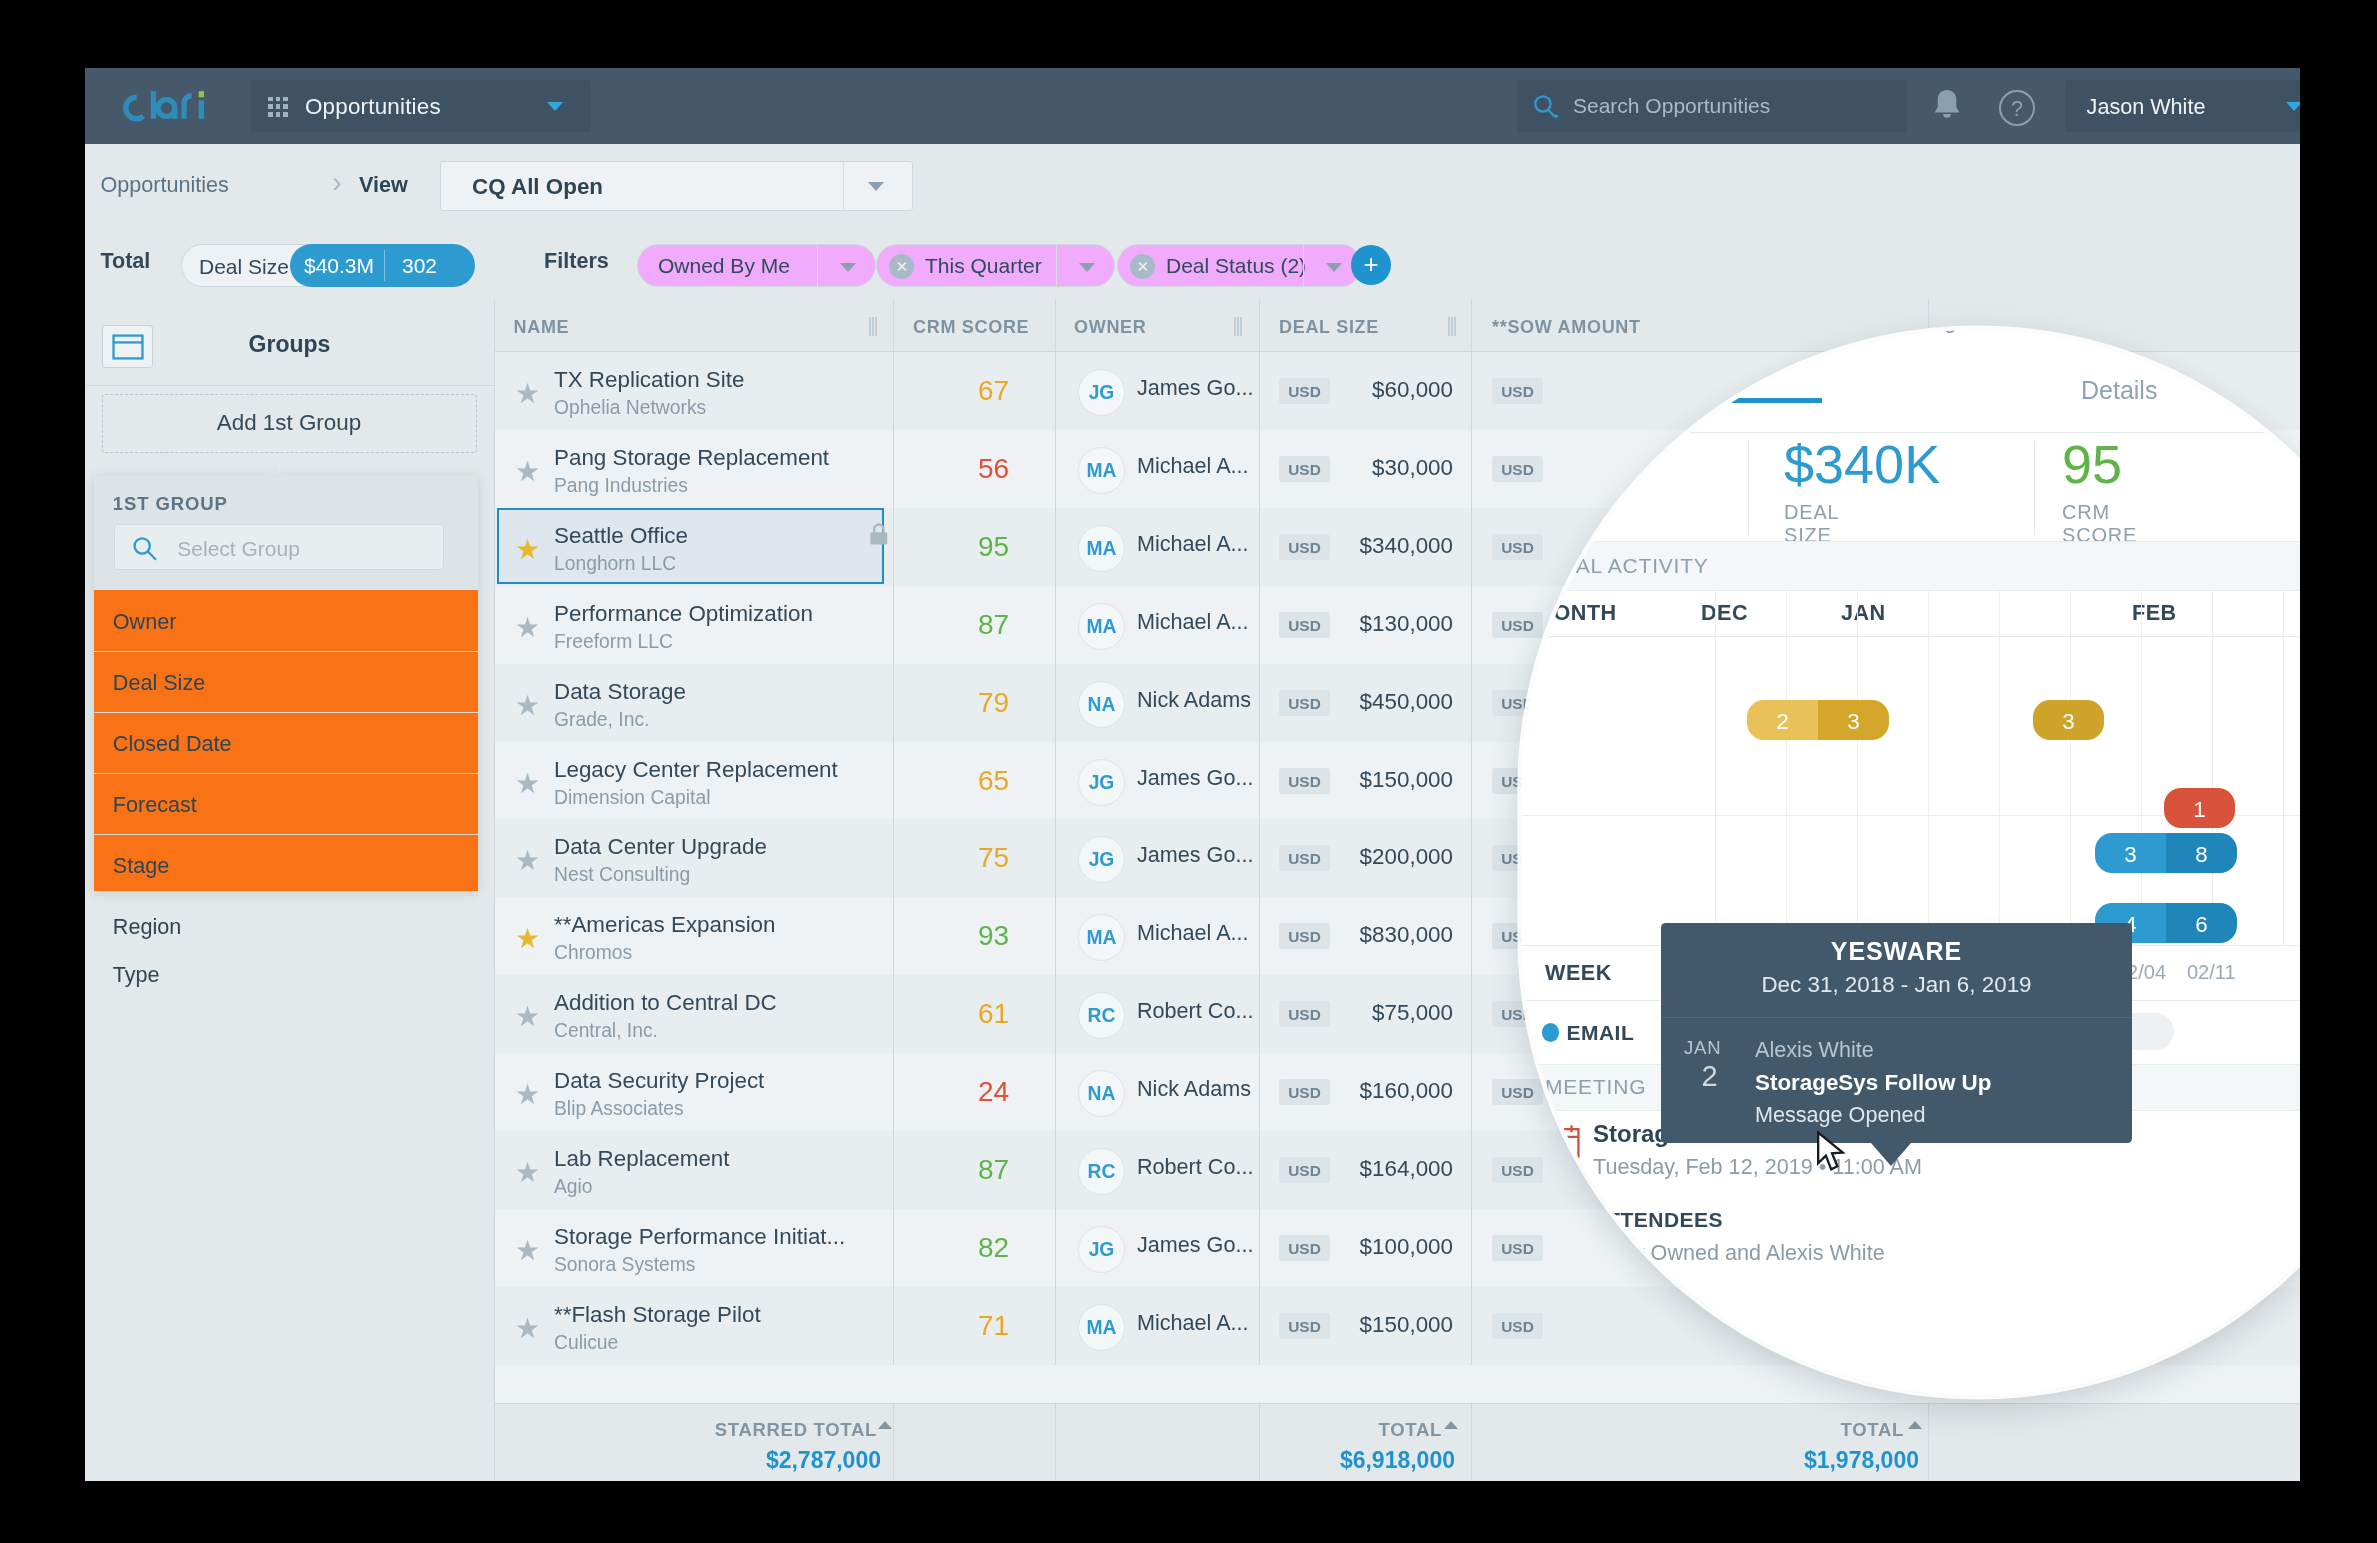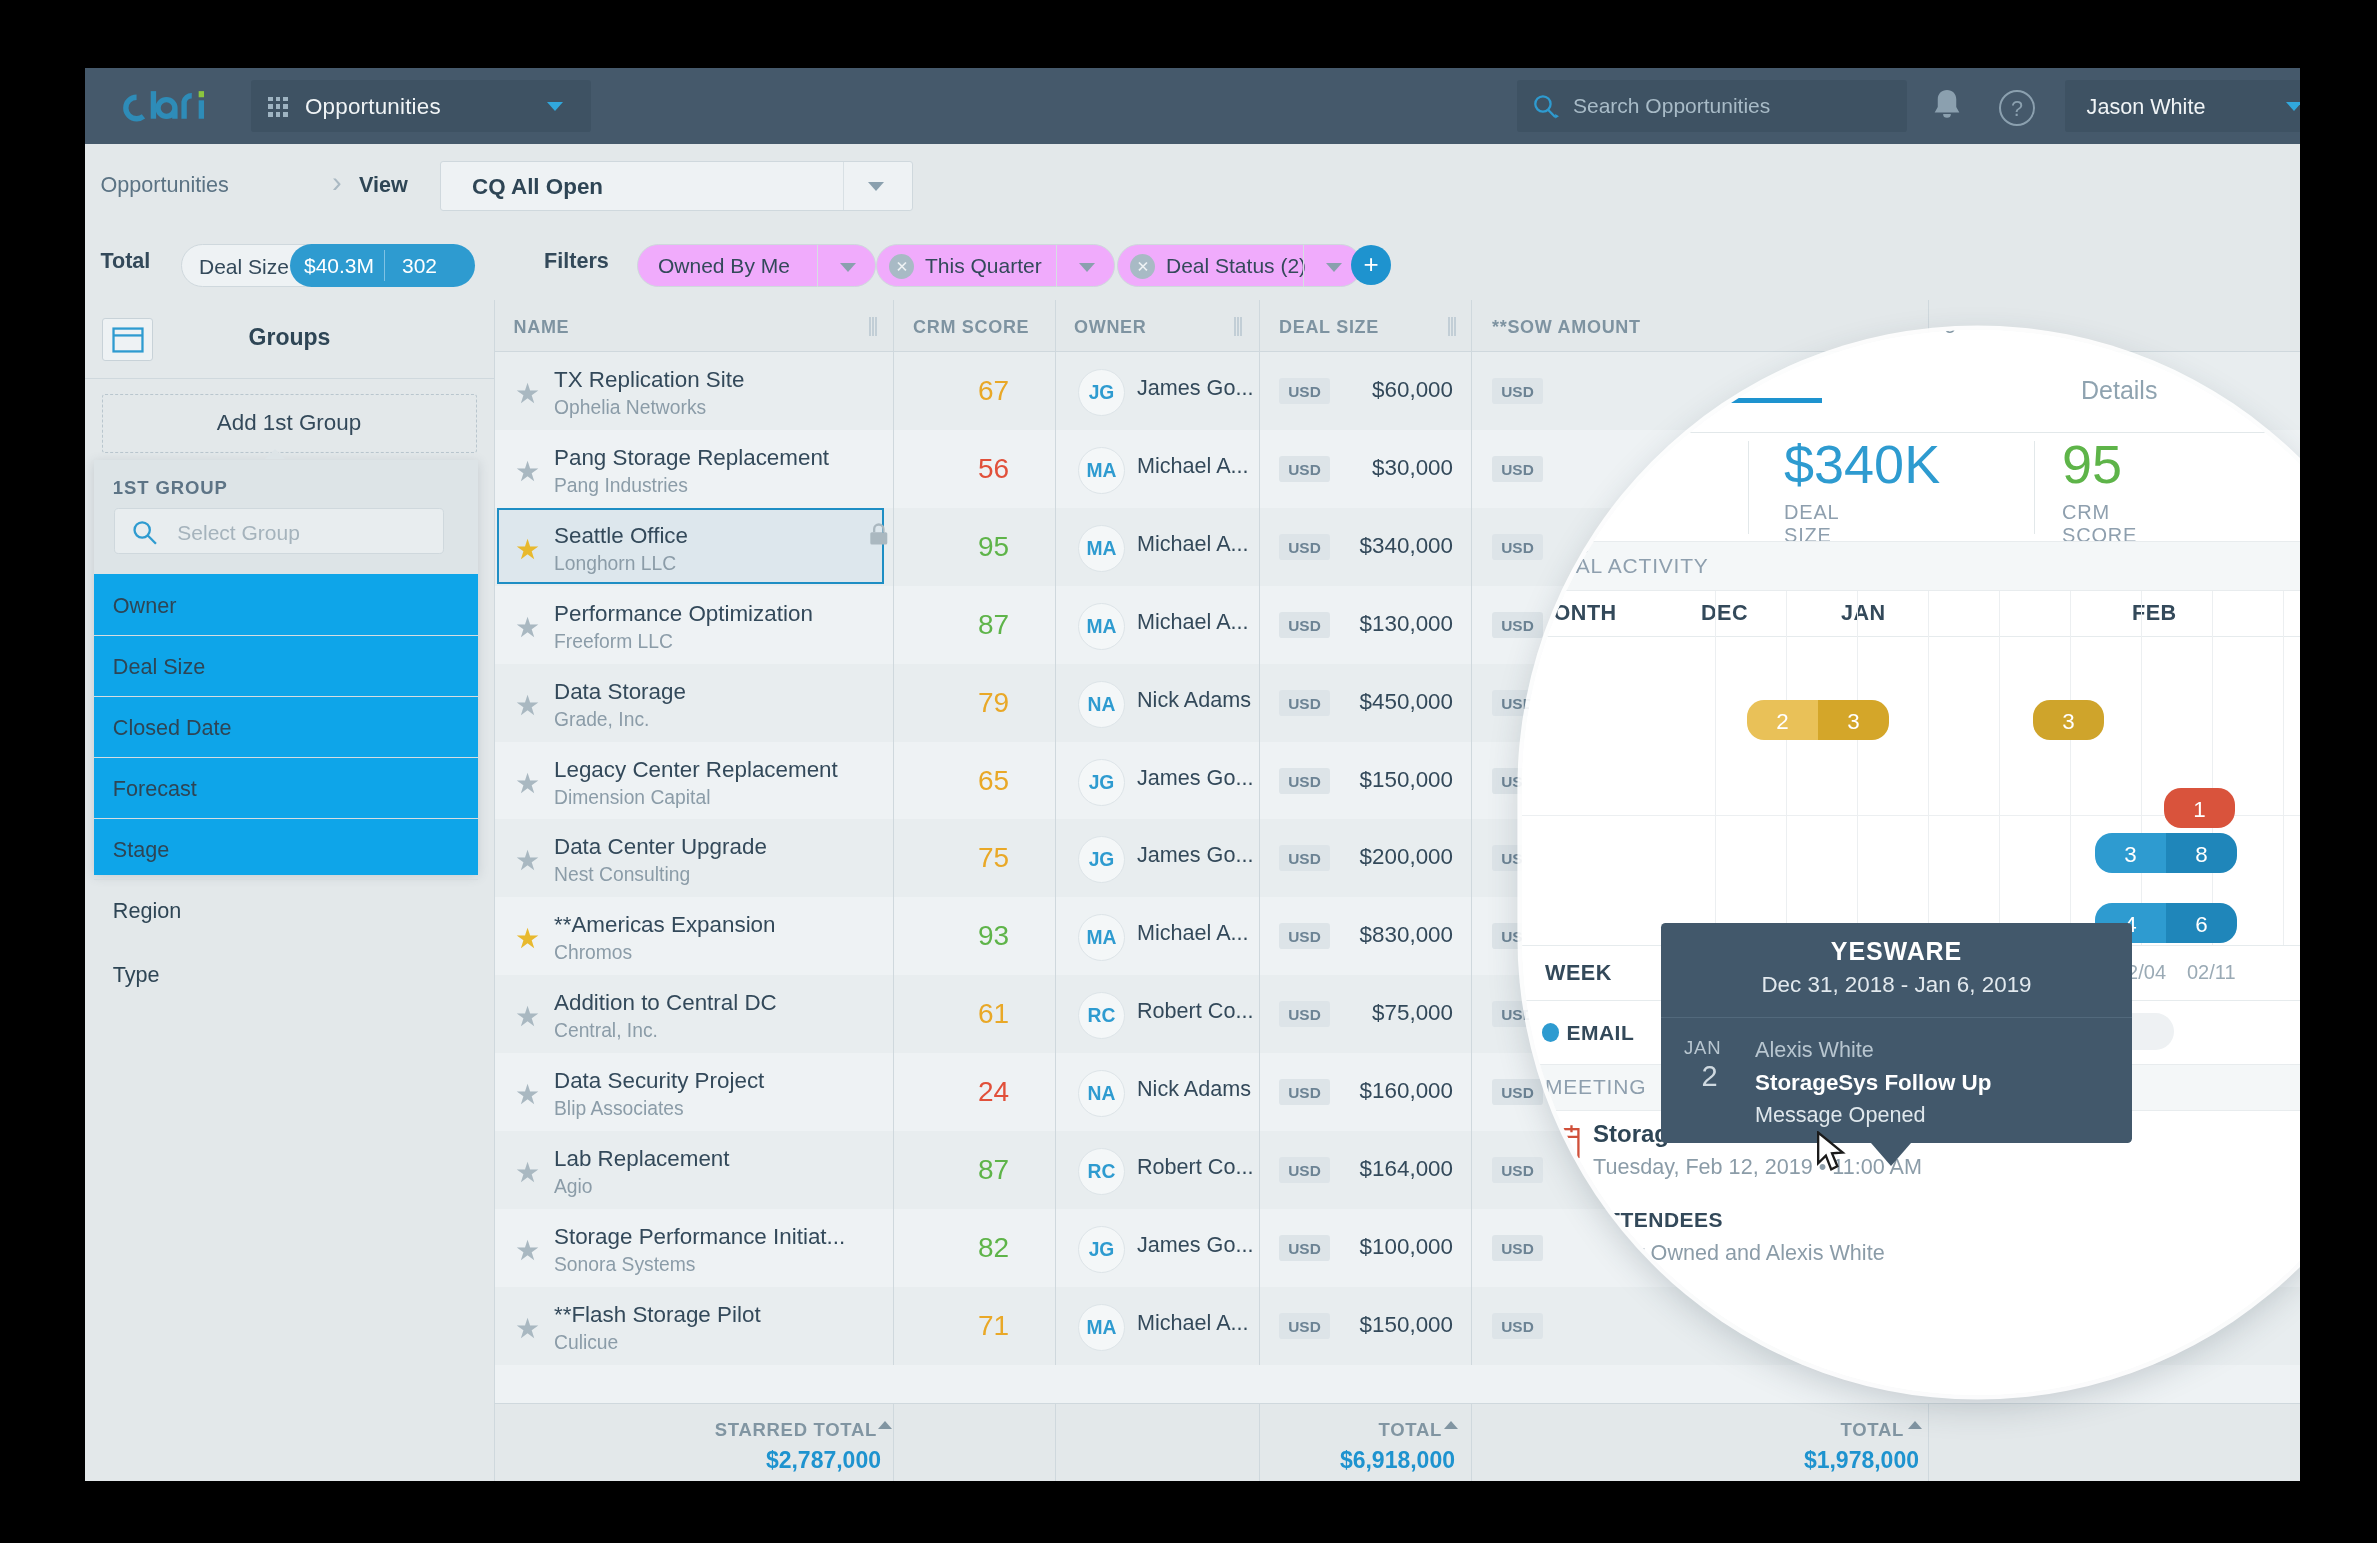--- a/index.html
+++ b/index.html
@@ -64,26 +64,26 @@
   .f-filters{position:absolute;left:459px;top:23px;font-size:21.6px;color:#33495a;font-weight:bold;}
   .filt{position:absolute;top:18.5px;height:43px;border:0.8px solid #cfd8dd;border-radius:23px;background:#f0abfc;box-sizing:border-box;}
   .filt .lbl{position:absolute;top:9.3px;font-size:21px;color:#33495a;}
   .filt .dv{position:absolute;top:0;width:0.8px;height:42px;background:#d6dee2;}
   .filt .caret{position:absolute;top:18.5px;border-top-color:#8aa0ae;}
   .filt .xbtn{position:absolute;left:12.4px;top:9.3px;width:25px;height:25px;border-radius:50%;background:#a8bac5;color:#eef2f4;font-size:15.4px;text-align:center;line-height:25px;}
   .addfilt{position:absolute;left:1266px;top:20px;width:40px;height:40px;border-radius:50%;background:#1e93cf;color:#fff;font-size:26px;text-align:center;line-height:38px;}
 
   
   .groups{position:absolute;left:0;top:232px;width:409px;height:1181px;background:#e3e8ea;border-right:0.8px solid #cfd8dd;}
-  .groups-head{position:absolute;left:0;top:1px;width:409px;height:77px;border-bottom:0.8px solid #cfd8dd;}
+  .groups-head{position:absolute;left:0;top:8px;width:409px;height:77px;border-bottom:0.8px solid #cfd8dd;}
   .g-icon{position:absolute;left:17px;top:17px;width:51px;height:43px;background:#eef2f4;border:0.8px solid #c8d2d8;border-radius:3.1px;box-sizing:border-box;}
   .g-title{position:absolute;left:0;top:23px;width:409px;text-align:center;font-size:23px;color:#2e4555;font-weight:bold;}
   .addgroup{position:absolute;left:17px;top:94px;width:375px;height:59px;border:1.5px dashed #b9c6ce;border-radius:3.1px;box-sizing:border-box;}
   .addgroup span{position:absolute;left:0;top:15.4px;width:372px;text-align:center;font-size:22.4px;color:#33495a;}
-  .g-pop{position:absolute;left:9.3px;top:160px;width:384px;height:415px;background:#0ea5e9;box-shadow:0 2.3px 10.8px rgba(60,80,95,.18);}
+  .g-pop{position:absolute;left:9.3px;top:176px;width:384px;height:415px;background:#f97316;box-shadow:0 2.3px 10.8px rgba(60,80,95,.18);}
   .g-pop .arrow{position:absolute;left:171px;top:-10.8px;width:21.6px;height:10.8px;overflow:hidden;}
   .g-pop .arrow i{position:absolute;left:0;top:0;width:0;height:0;border-left:10.8px solid transparent;border-right:10.8px solid transparent;border-bottom:10.8px solid #dde4e7;}
   .g-pop .hd{position:absolute;left:0;top:0;width:384px;height:114px;background:#dde4e7;}
   .g-pop .hd .lb{position:absolute;left:18.5px;top:17px;font-size:18.5px;letter-spacing:0.9px;color:#5d7486;font-weight:bold;}
   .g-search{position:absolute;left:20px;top:48px;width:330px;height:46px;background:#e8edef;border:0.8px solid #cfd8dd;border-radius:4.6px;box-sizing:border-box;}
   .g-search .ph{position:absolute;left:62px;top:11.6px;font-size:21px;color:#a5b3bc;}
   .g-search .mg{position:absolute;left:17px;top:10.8px;}
   .g-item{position:absolute;left:0;width:384px;height:61px;border-bottom:0.8px solid #d6dde1;}
   .g-item span{position:absolute;left:18.5px;top:18.5px;font-size:21.6px;color:#2e4555;}
 

